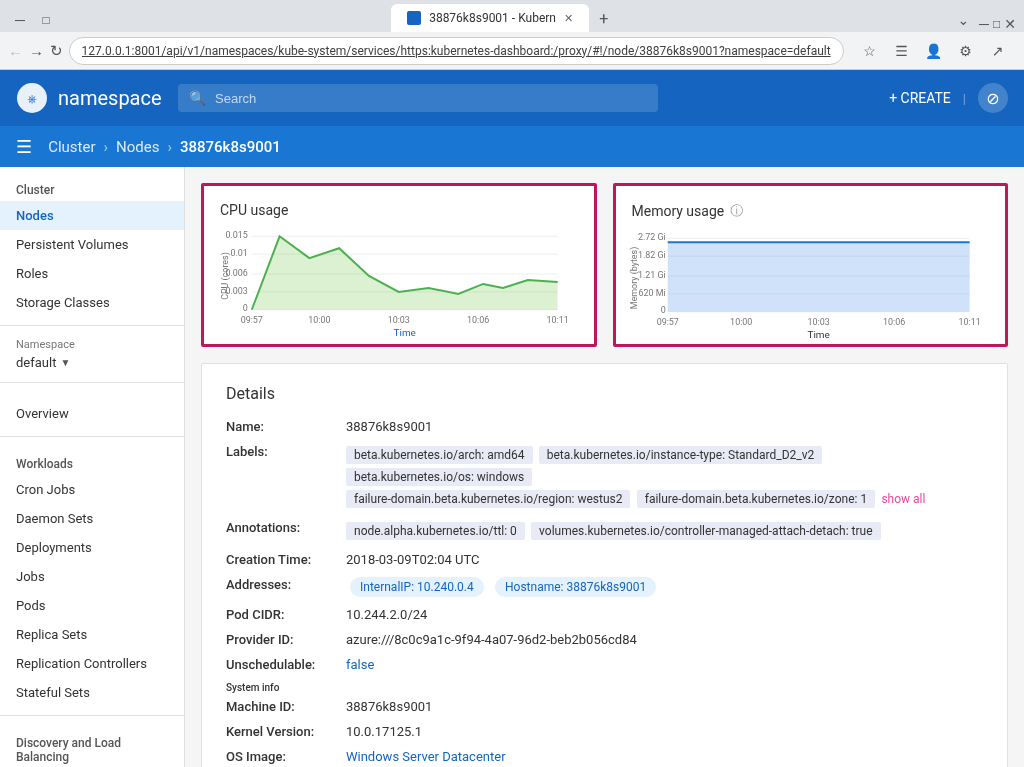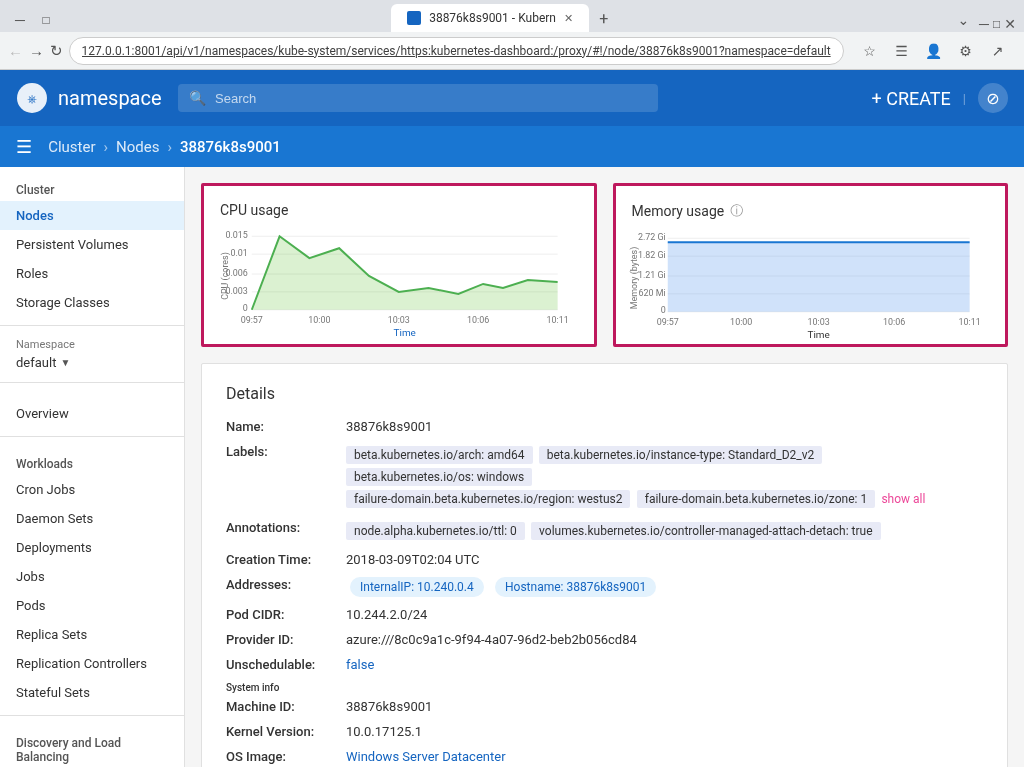--- a/index.html
+++ b/index.html
@@ -27,21 +27,21 @@
     
     .header { background: #1565c0; height: 56px; display: flex; align-items: center; padding: 0 16px; gap: 16px; flex-shrink: 0; }
     .header-logo { display: flex; align-items: center; gap: 10px; }
     .k8s-logo { width: 32px; height: 32px; }
     .header-brand { color: #fff; font-size: 20px; font-weight: 400; }
     .search-bar { background: rgba(255,255,255,0.15); border-radius: 4px; padding: 6px 12px; display: flex; align-items: center; gap: 8px; width: 480px; }
     .search-icon { color: rgba(255,255,255,0.7); font-size: 14px; }
     .search-input { background: transparent; border: none; outline: none; color: #fff; font-size: 13px; flex: 1; }
     .search-input::placeholder { color: rgba(255,255,255,0.7); }
     .header-actions { margin-left: auto; display: flex; align-items: center; gap: 12px; }
-    .create-btn { color: #fff; font-size: 18px; cursor: pointer; display: flex; align-items: center; gap: 4px; }
+    .create-btn { color: #fff; font-size: 14px; cursor: pointer; display: flex; align-items: center; gap: 4px; }
     .header-divider { color: rgba(255,255,255,0.4); }
     .user-icon { width: 30px; height: 30px; background: rgba(255,255,255,0.2); border-radius: 50%; display: flex; align-items: center; justify-content: center; color: #fff; font-size: 14px; cursor: pointer; }
 
     
     .breadcrumb-bar { background: #1976d2; padding: 10px 16px; display: flex; align-items: center; gap: 8px; flex-shrink: 0; }
     .hamburger { color: #fff; font-size: 18px; cursor: pointer; margin-right: 8px; }
     .breadcrumb-item { color: rgba(255,255,255,0.85); font-size: 15px; cursor: pointer; }
     .breadcrumb-sep { color: rgba(255,255,255,0.6); font-size: 15px; }
     .breadcrumb-current { color: #fff; font-size: 15px; font-weight: 500; }
 

